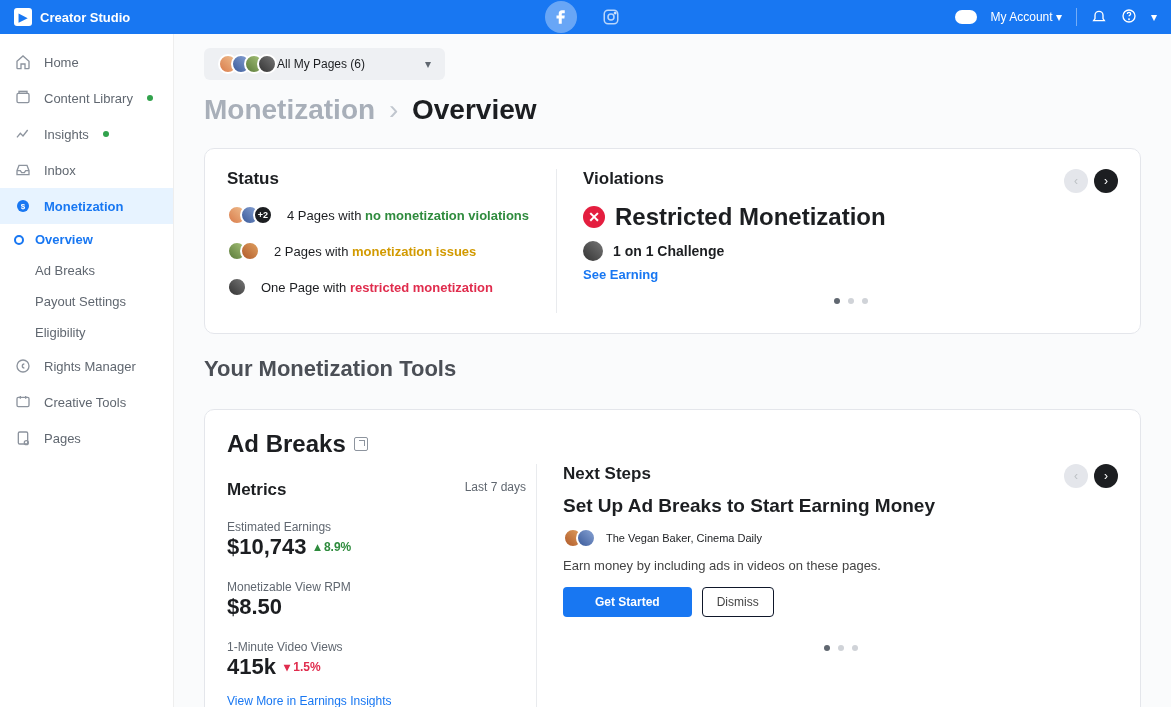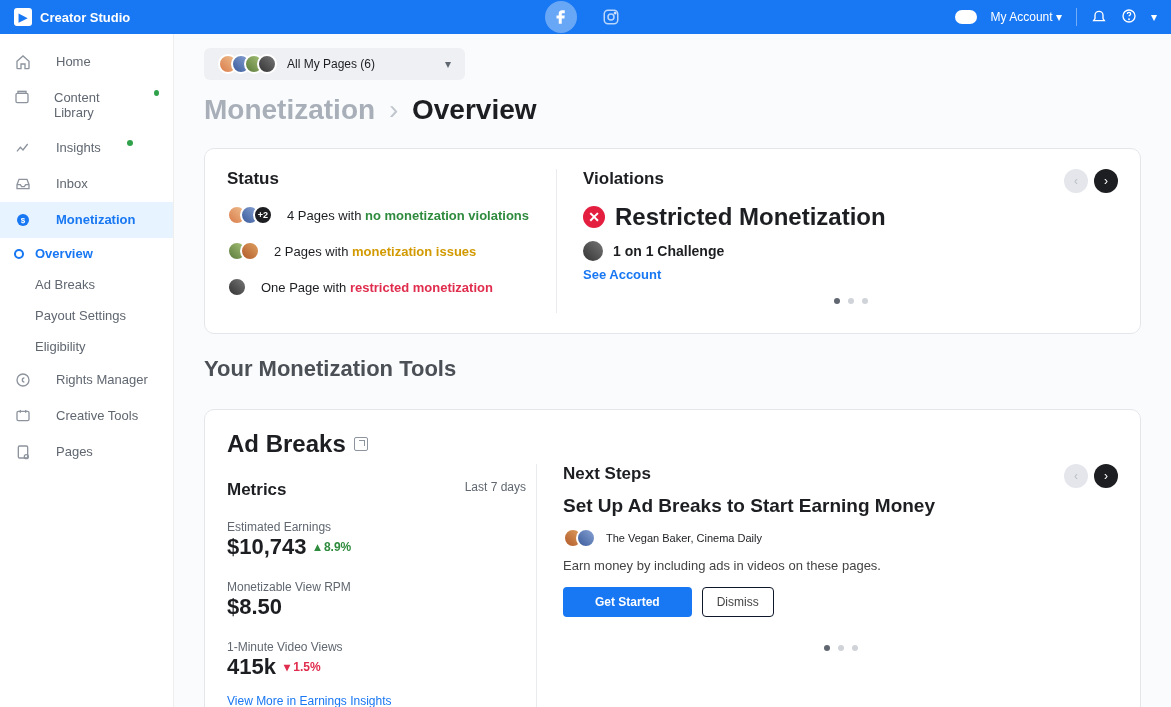--- a/index.html
+++ b/index.html
@@ -9,32 +9,32 @@
   .brand-icon{width:18px;height:18px;background:#fff;border-radius:3px;display:flex;align-items:center;justify-content:center;color:#1877f2;font-size:11px}
   .center-icons{position:absolute;left:50%;transform:translateX(-50%);display:flex;gap:18px;align-items:center}
   .soc-icon{width:32px;height:32px;border-radius:50%;display:flex;align-items:center;justify-content:center}
   .soc-fb{background:rgba(255,255,255,0.35)}
   .right-top{margin-left:auto;display:flex;align-items:center;gap:14px;font-size:12px}
   .avatar-dot{width:22px;height:14px;background:#fff;border-radius:10px}
   .divider-v{width:1px;height:18px;background:rgba(255,255,255,0.4)}
 
   .layout{display:flex;height:calc(100% - 34px)}
   .sidebar{width:174px;background:#fff;border-right:1px solid #eee;padding-top:10px}
-  .nav-item{display:flex;gap:24px;padding:10px 14px;font-size:13px;color:#606770;cursor:pointer}
+  .nav-item{display:flex;align-items:center;gap:12px;padding:10px 14px;font-size:13px;color:#606770;cursor:pointer}
   .nav-item .ico{width:18px;display:flex;justify-content:center;color:#8d949e}
   .nav-item.active{color:#1877f2;font-weight:600}
   .nav-item.active .ico{color:#1877f2}
   .nav-item.active-bg{background:#e7f3ff}
   .dot-badge{width:6px;height:6px;border-radius:50%;background:#31a24c;margin-left:2px}
   .sub-item{padding:8px 14px 8px 35px;font-size:13px;color:#606770;cursor:pointer}
   .sub-item.on{color:#1877f2;font-weight:600;position:relative}
   .sub-item.on::before{content:"";position:absolute;left:14px;top:50%;transform:translateY(-50%);width:6px;height:6px;border-radius:50%;border:2px solid #1877f2}
 
   .main{flex:1;padding:14px 30px 20px 30px;overflow:auto}
-  .page-pill{display:inline-flex;align-items:center;gap:10px;background:#eef0f3;border-radius:6px;padding:6px 14px;font-size:12px;color:#1c1e21}
+  .page-pill{display:inline-flex;align-items:center;gap:0;background:#eef0f3;border-radius:6px;padding:6px 14px;font-size:12px;color:#1c1e21}
   .mini-avs{display:flex}
   .mini-avs .av{width:20px;height:20px;border-radius:50%;border:2px solid #fff;margin-left:-7px}
   .mini-avs .av:first-child{margin-left:0}
   .av1{background:linear-gradient(45deg,#d97b4a,#f0c090)}
   .av2{background:linear-gradient(45deg,#3a5a9a,#88a3d4)}
   .av3{background:linear-gradient(45deg,#5a7a3a,#a8c47a)}
   .av4{background:linear-gradient(45deg,#333,#777)}
   .av5{background:linear-gradient(45deg,#b05a2a,#e0a060)}
   .av-badge{background:#1c1e21;color:#fff;font-size:9px;font-weight:700;display:flex;align-items:center;justify-content:center}
 
@@ -253,21 +253,21 @@
           </div>
           <div class="sec-title">Violations</div>
           <div class="viol-head">
             <span class="x-circ">✕</span>
             <span>Restricted Monetization</span>
           </div>
           <div class="page-row">
             <span class="av av4" style="width:20px;height:20px;border-radius:50%"></span>
             <span>1 on 1 Challenge</span>
           </div>
-          <div class="see-link">See Account</div>
+          <div class="see-link">See Earning</div>
           <div class="dots">
               <span class="on"></span>
               <span></span>
               <span></span>
             </div>
         </div>
       </div>
     </div>
 
     <div class="tools-title">Your Monetization Tools</div>

